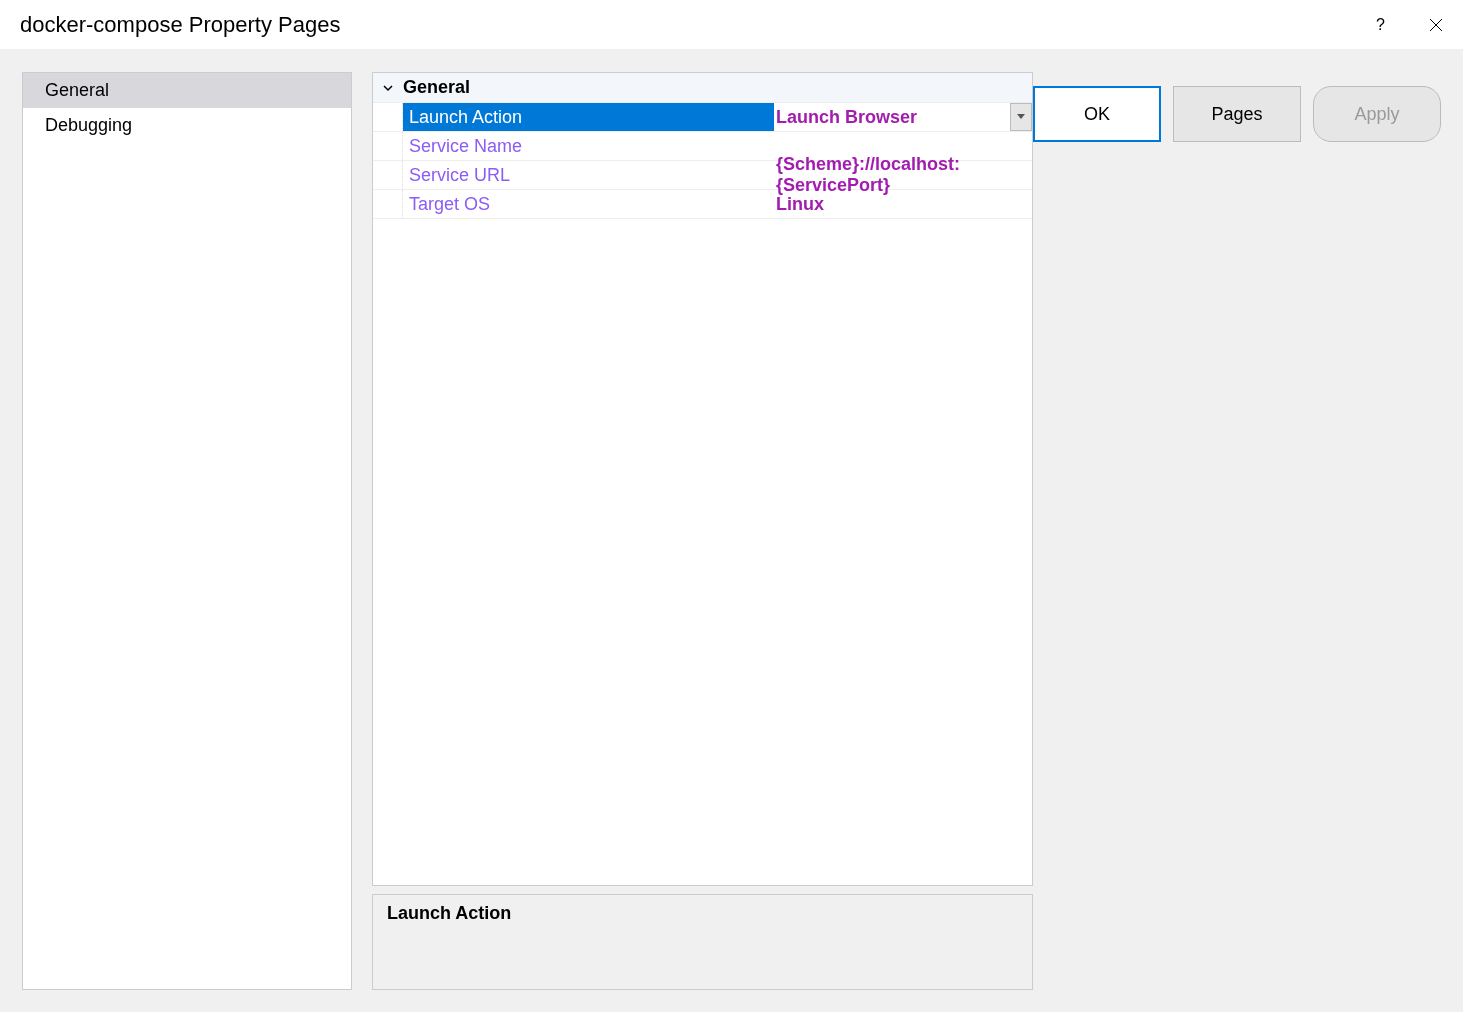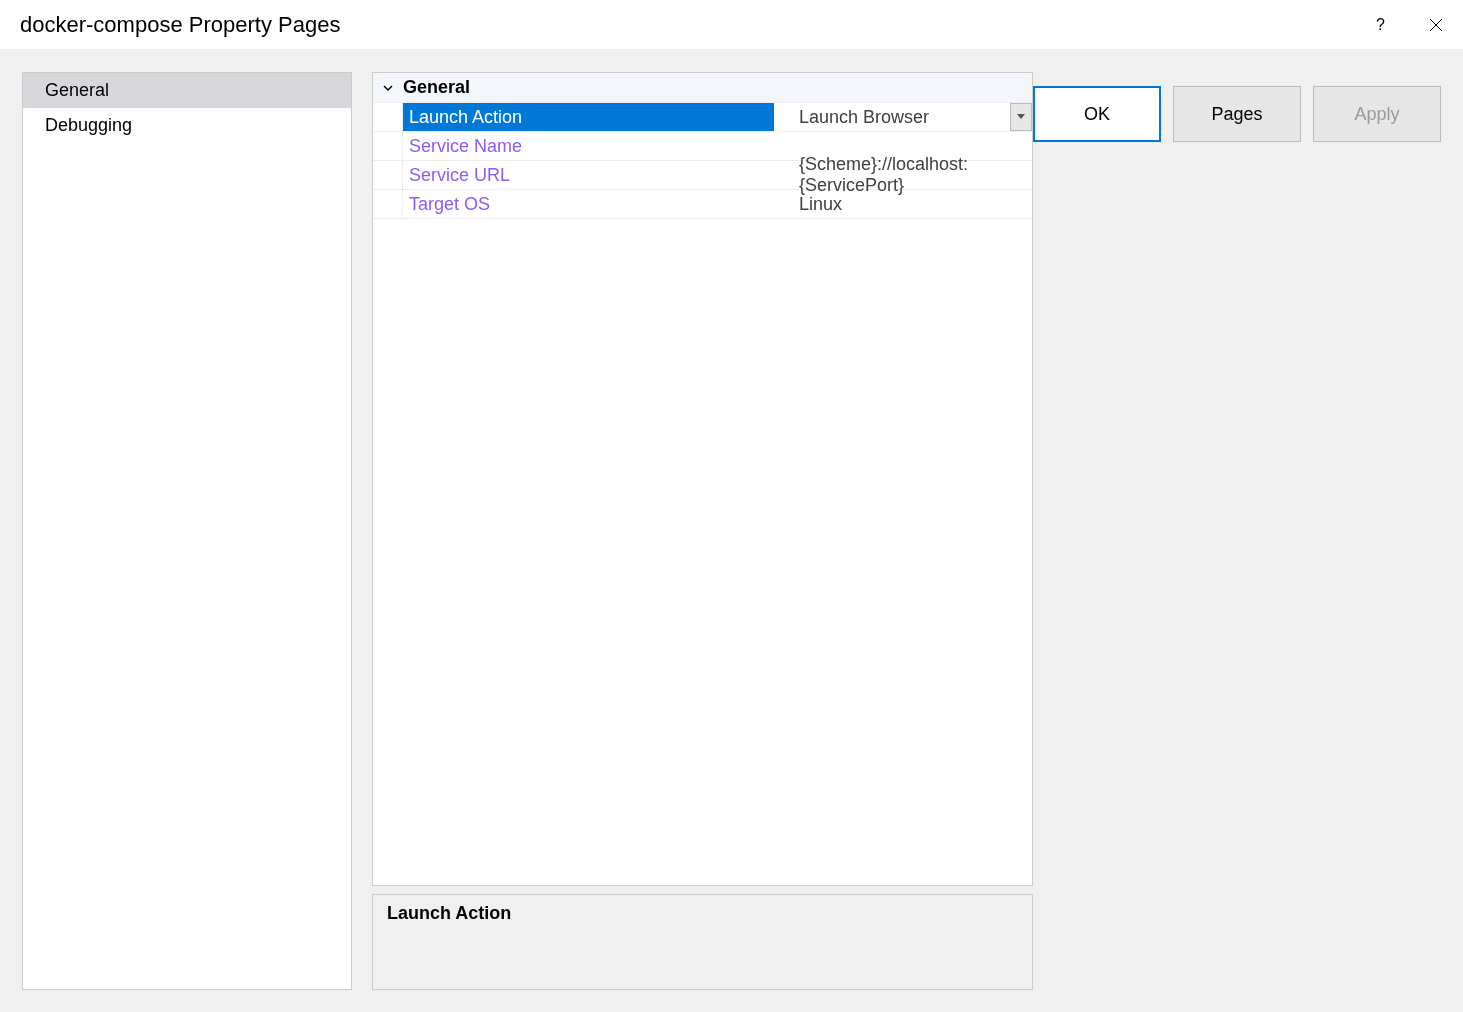--- a/index.html
+++ b/index.html
@@ -134,24 +134,23 @@
       color: #8b5cf6;
     }
     .prop-value-wrap {
       flex: 1;
       display: flex;
       align-items: center;
       position: relative;
     }
     .prop-value {
       font-size: 18px;
-      font-weight: 400;
-      color: #404040;
+      font-weight: 700;
+      color: #a21caf;
       padding-left: 2px;
-      margin-left: 23px;
     }
     .prop-row.selected .prop-label {
       background: #0078d7;
       color: #fff;
     }
     .dropdown-btn {
       position: absolute;
       right: 0;
       top: 0;
       width: 22px;
@@ -194,20 +193,21 @@
       display: flex;
       align-items: center;
       justify-content: center;
     }
     .dlg-btn.default {
       background: #fff;
       border: 2px solid #0078d7;
     }
     .dlg-btn.disabled {
       color: #9a9a9a;
+      border-radius: 18px;
     }
   </style>
 </head>
 <body>
 
 <div class="titlebar">
   <div class="title">docker-compose Property Pages</div>
   <div class="window-controls">
     <div class="wc-btn">
       <span>?</span>

